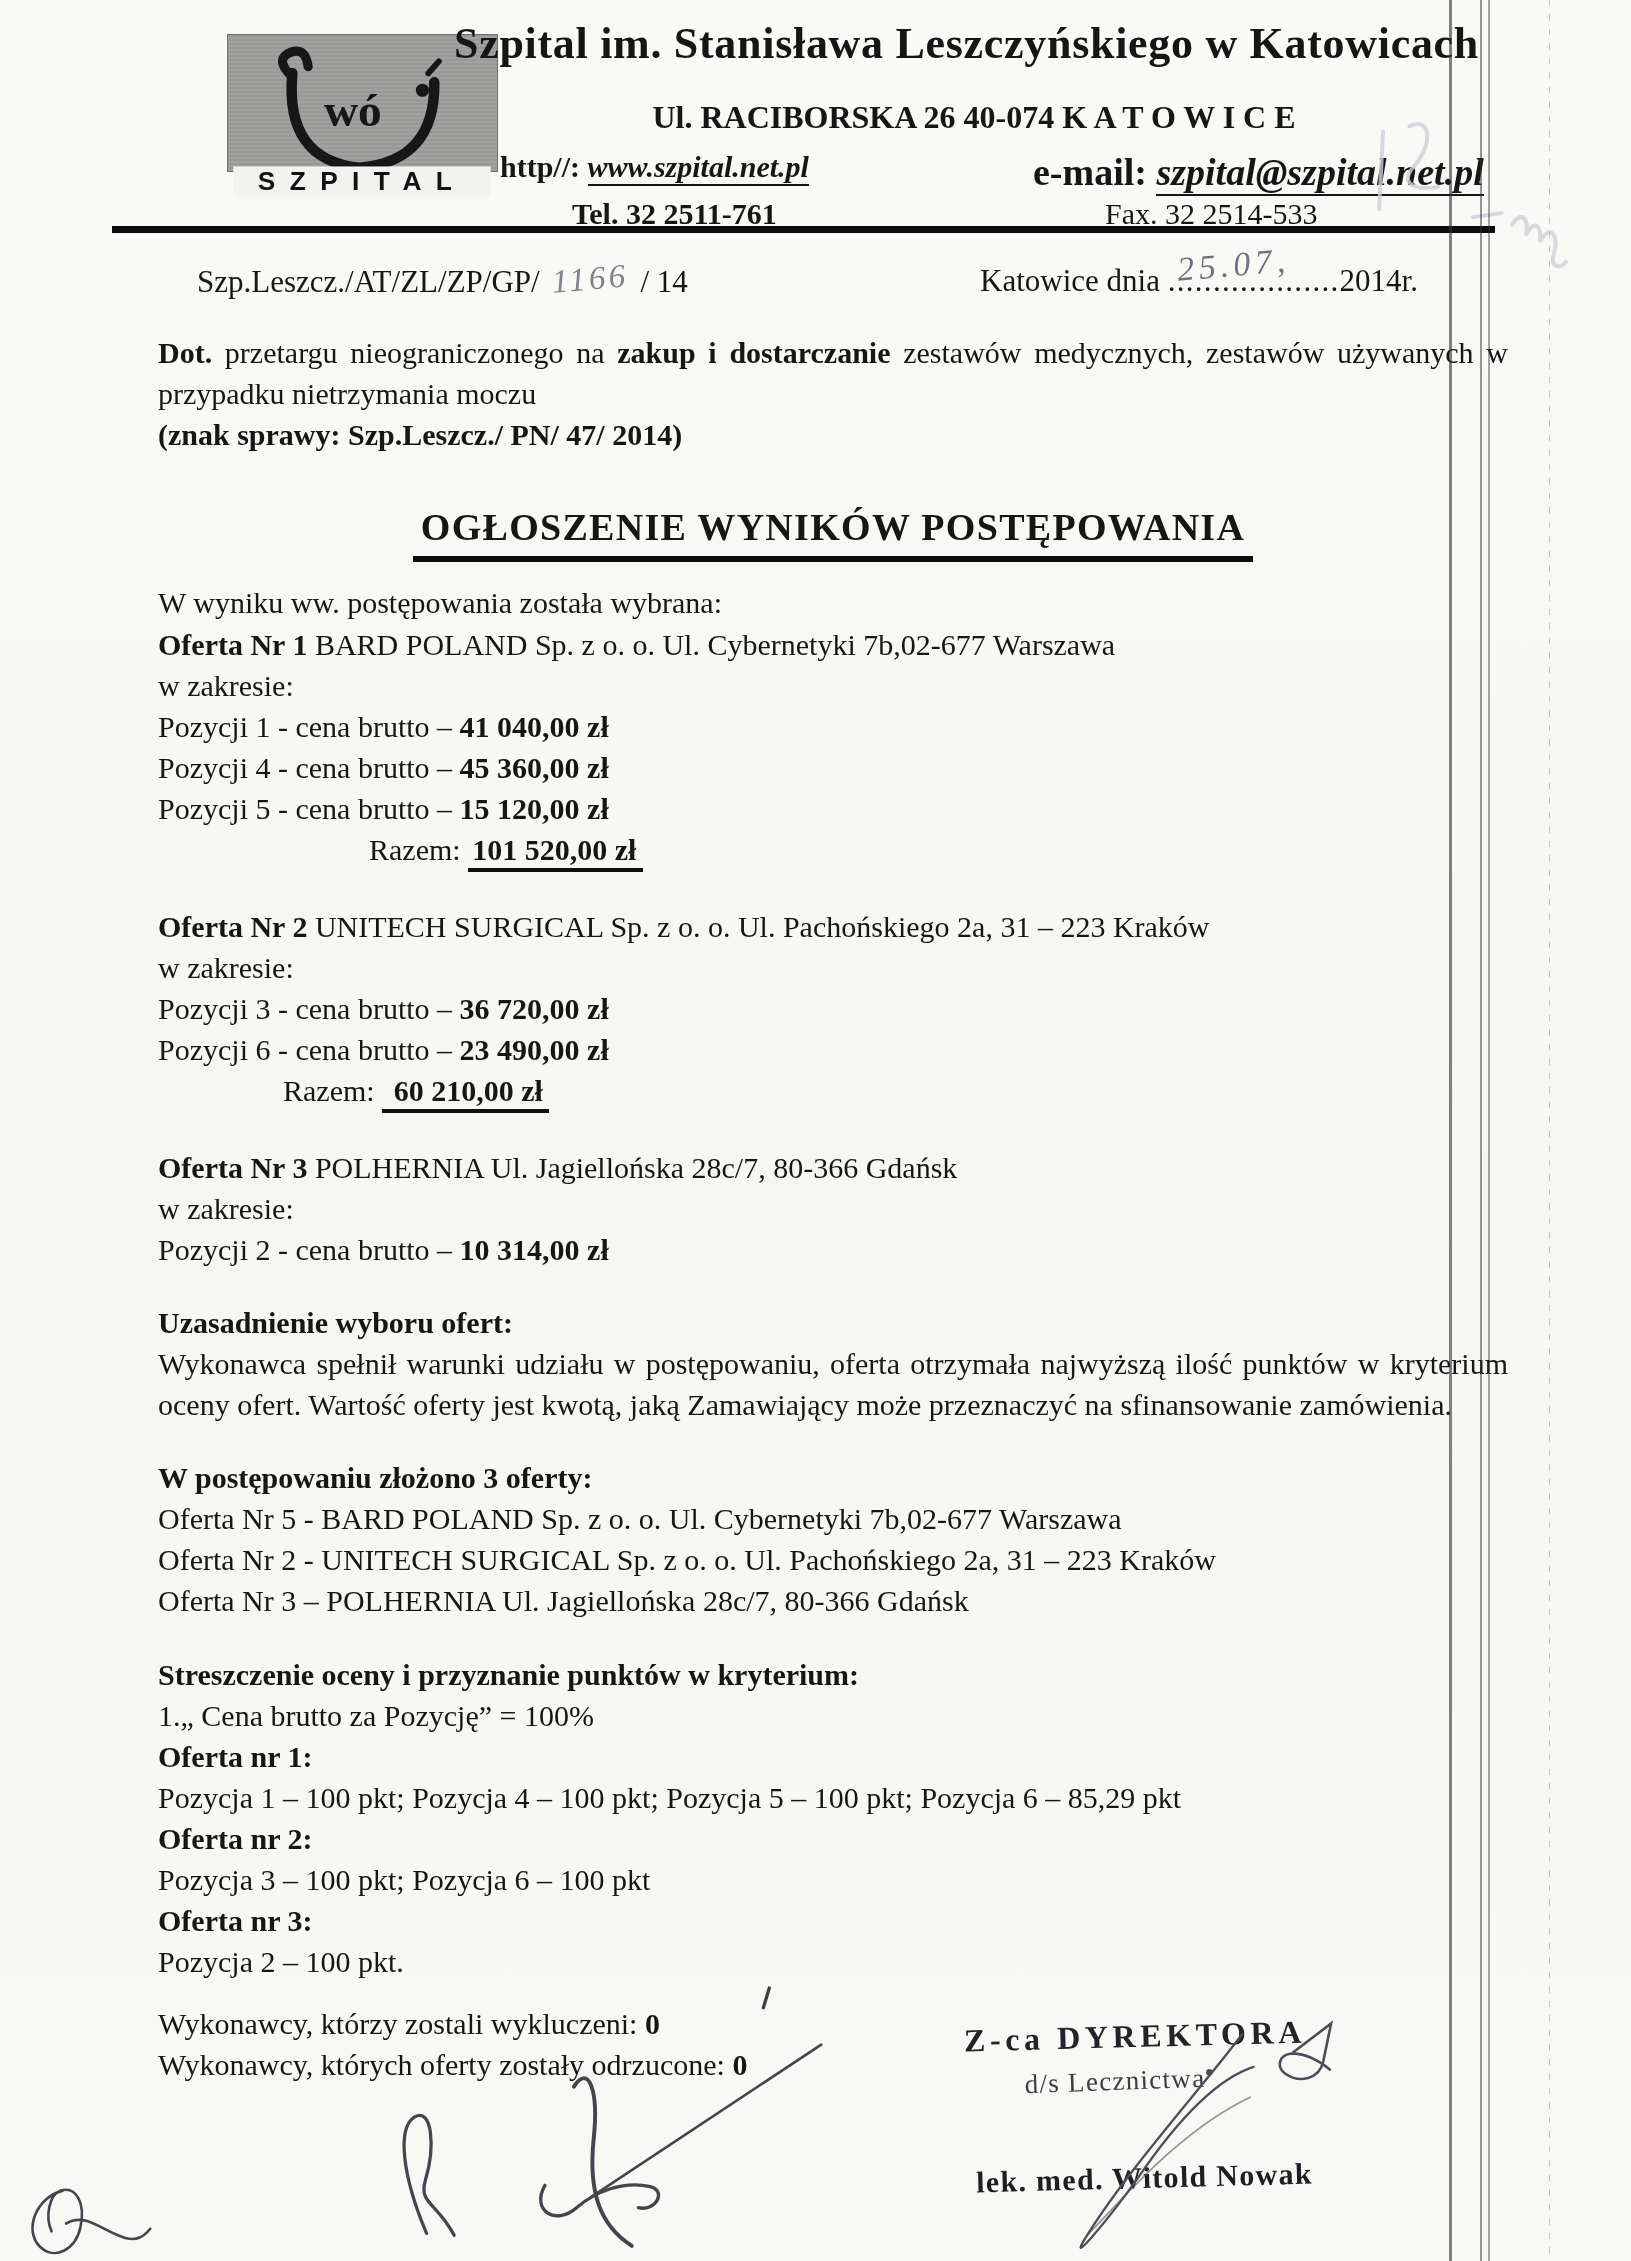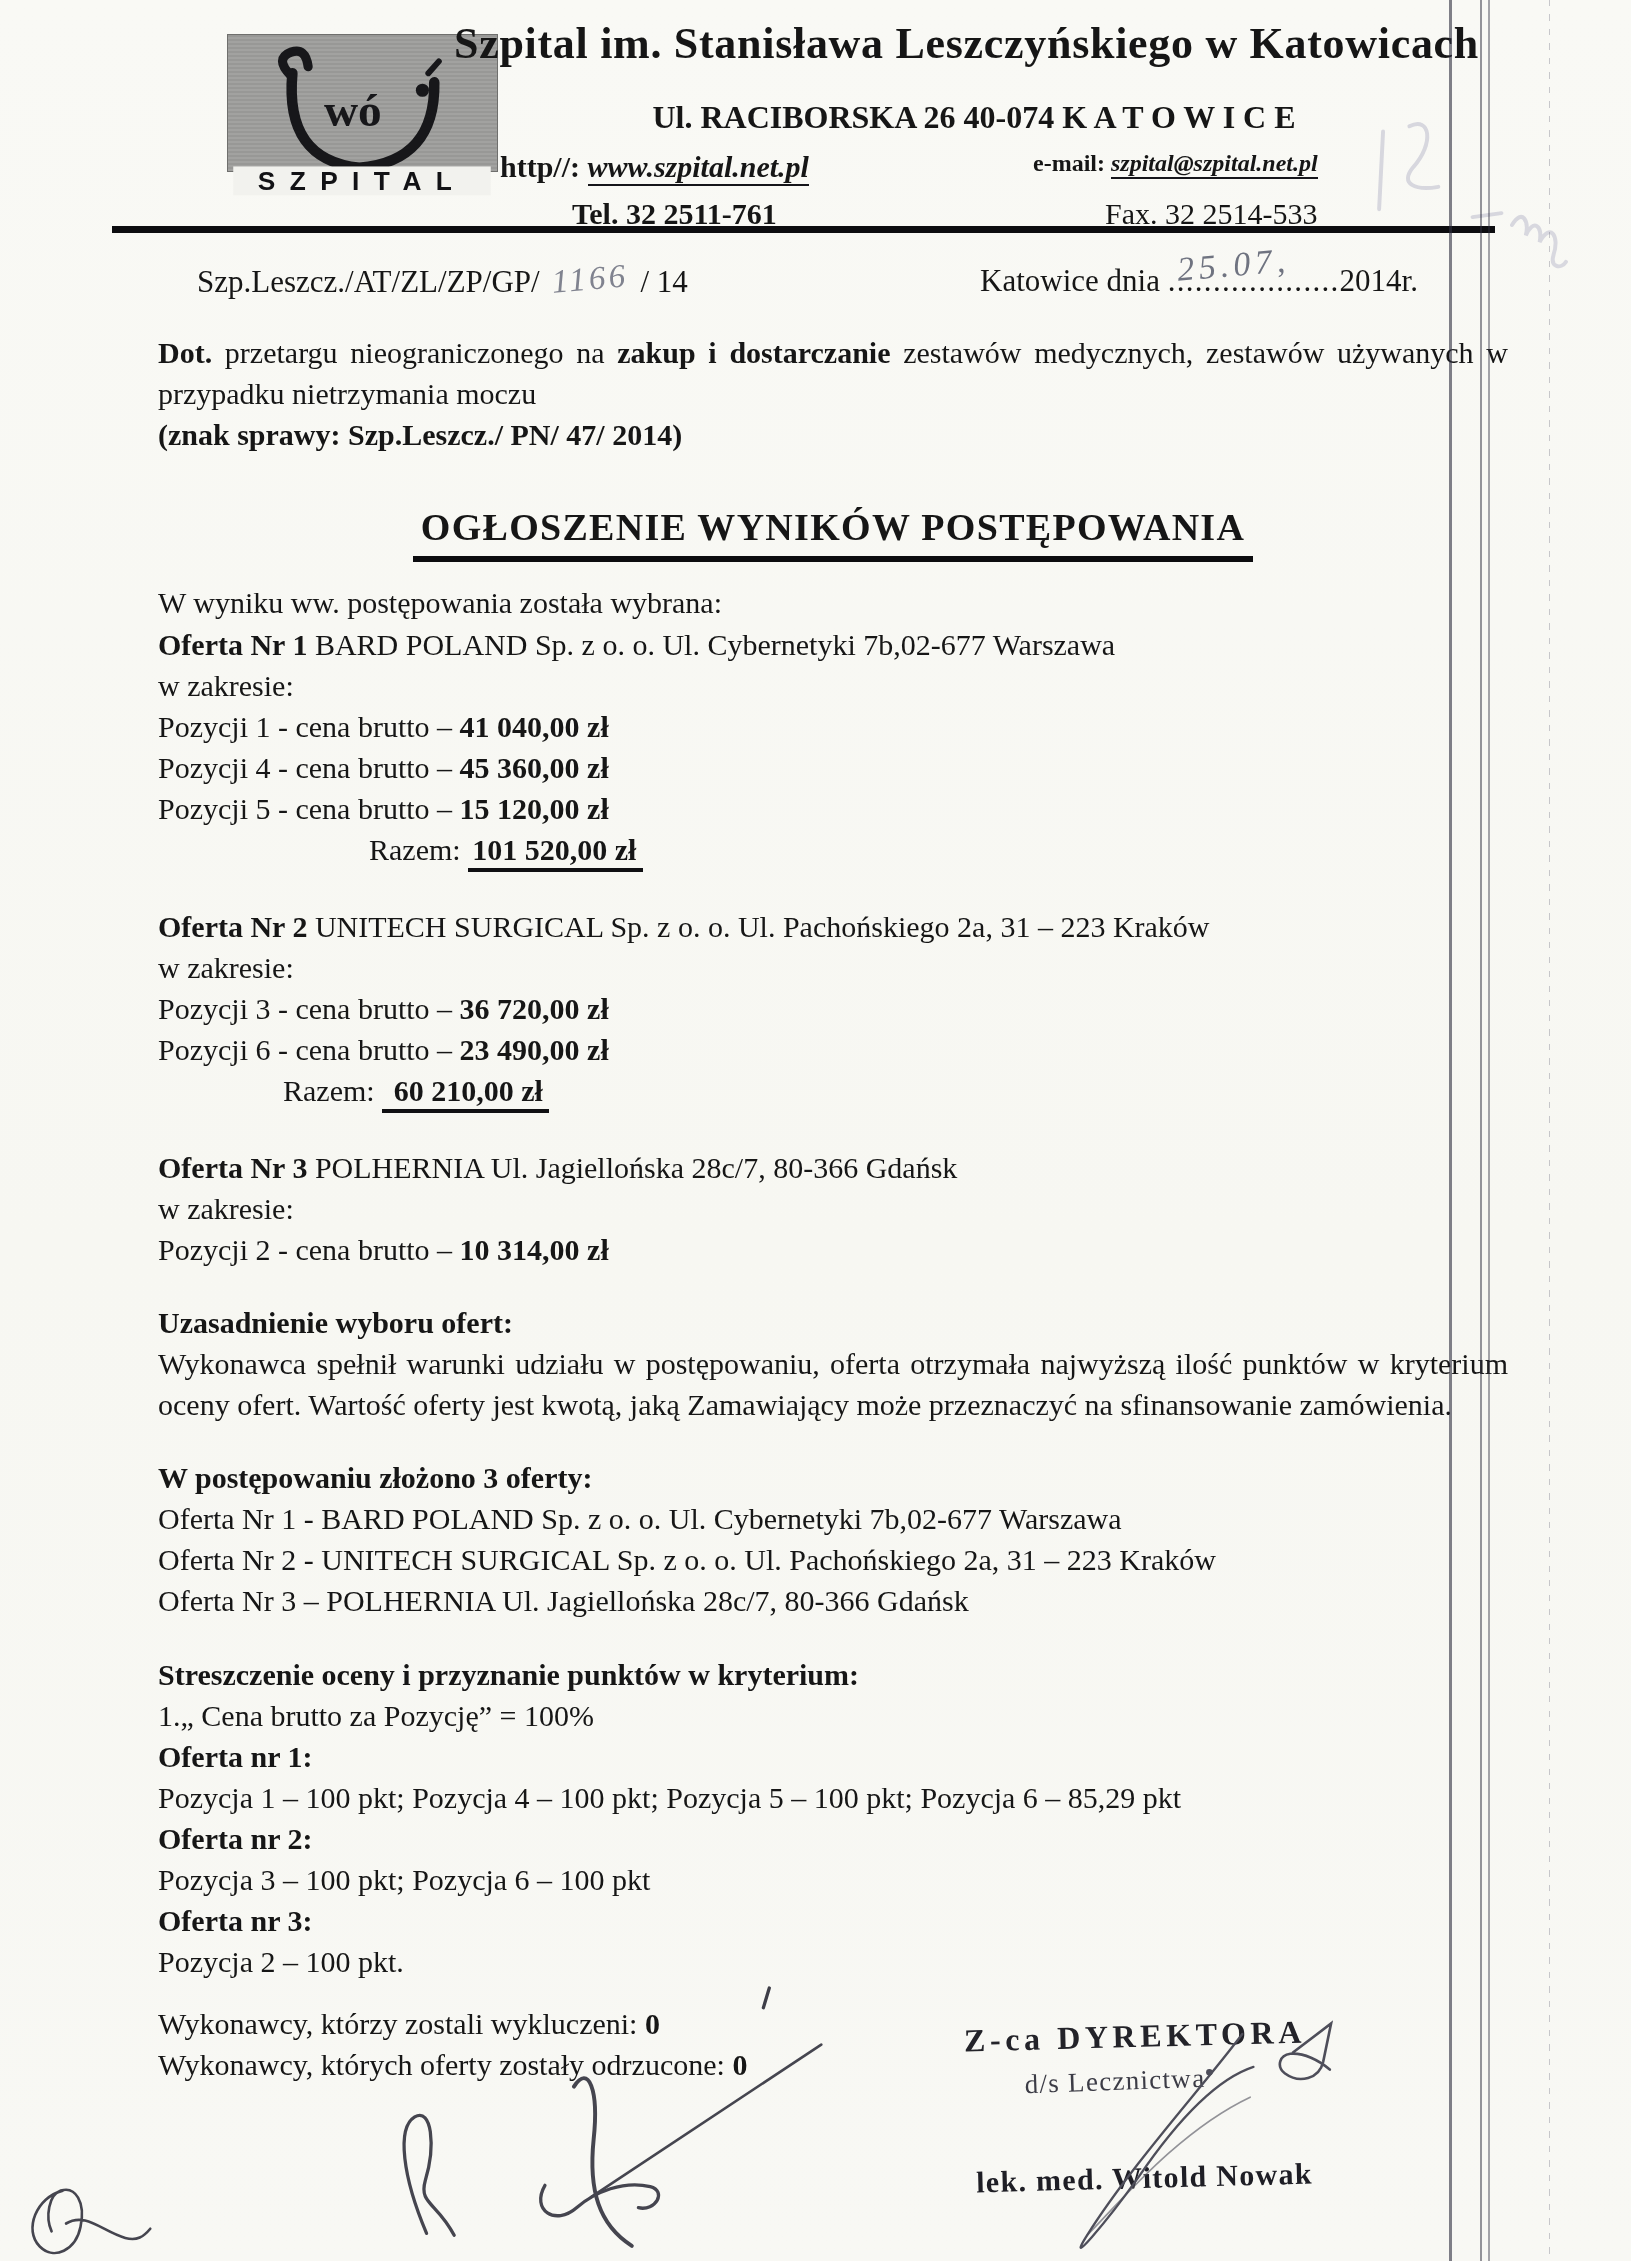--- a/index.html
+++ b/index.html
@@ -19,21 +19,21 @@
   }
   .hdr-title{
     position:absolute;left:454px;top:18.4px;width:1059px;
     font-size:44px;font-weight:bold;text-align:left;letter-spacing:0.7px;
   }
   .hdr-address{
     position:absolute;left:461px;top:99px;width:1026px;
     font-size:32px;font-weight:bold;text-align:center;
   }
   .hdr-web{position:absolute;left:500px;top:150px;font-size:30px;font-weight:bold;}
-  .hdr-email{position:absolute;left:1033px;top:150px;font-size:24px;font-weight:bold;}
+  .hdr-email{position:absolute;left:1033px;top:150px;font-size:38px;font-weight:bold;}
   .hdr-web .url,.hdr-email .url{
     font-weight:bold;font-style:italic;border-bottom:2.6px solid #15151a;padding-bottom:1.3px;
   }
   .hdr-tel{position:absolute;left:572px;top:197px;font-size:30px;font-weight:bold;}
   .hdr-fax{position:absolute;left:1105px;top:197px;font-size:30px;font-weight:normal;}
   .hdr-rule{position:absolute;left:112px;top:226px;width:1383px;height:6.6px;background:#0d0d10;}
   
   .ref-line{position:absolute;left:197px;top:263px;font-size:31px;white-space:nowrap;}
   .ref-hand{
     display:inline-block;color:#80838f;font-style:italic;font-size:33px;
@@ -154,21 +154,21 @@
       <div><span>Pozycji 2 - cena brutto – </span><span class="b">10 314,00 zł</span></div>
     </div>
 
     <div class="sec">
       <div class="b">Uzasadnienie wyboru ofert:</div>
       <div class="just">Wykonawca spełnił warunki udziału w postępowaniu, oferta otrzymała najwyższą ilość punktów w kryterium oceny ofert. Wartość oferty jest kwotą, jaką Zamawiający może przeznaczyć na sfinansowanie zamówienia.</div>
     </div>
 
     <div class="sec">
       <div class="b">W postępowaniu złożono 3 oferty:</div>
-      <div>Oferta Nr 1 - BARD POLAND Sp. z o. o. Ul. Cybernetyki 7b,02-677 Warszawa</div>
+      <div>Oferta Nr 5 - BARD POLAND Sp. z o. o. Ul. Cybernetyki 7b,02-677 Warszawa</div>
       <div>Oferta Nr 2 - UNITECH SURGICAL Sp. z o. o. Ul. Pachońskiego 2a, 31 – 223 Kraków</div>
       <div>Oferta Nr 3 – POLHERNIA Ul. Jagiellońska 28c/7, 80-366 Gdańsk</div>
     </div>
 
     <div class="sec2">
       <div class="b">Streszczenie oceny i przyznanie punktów w kryterium:</div>
       <div>1.„ Cena brutto za Pozycję” = 100%</div>
       <div class="b">Oferta nr 1:</div>
       <div>Pozycja 1 – 100 pkt; Pozycja 4 – 100 pkt; Pozycja 5 – 100 pkt; Pozycja 6 – 85,29 pkt</div>
       <div class="b">Oferta nr 2:</div>

